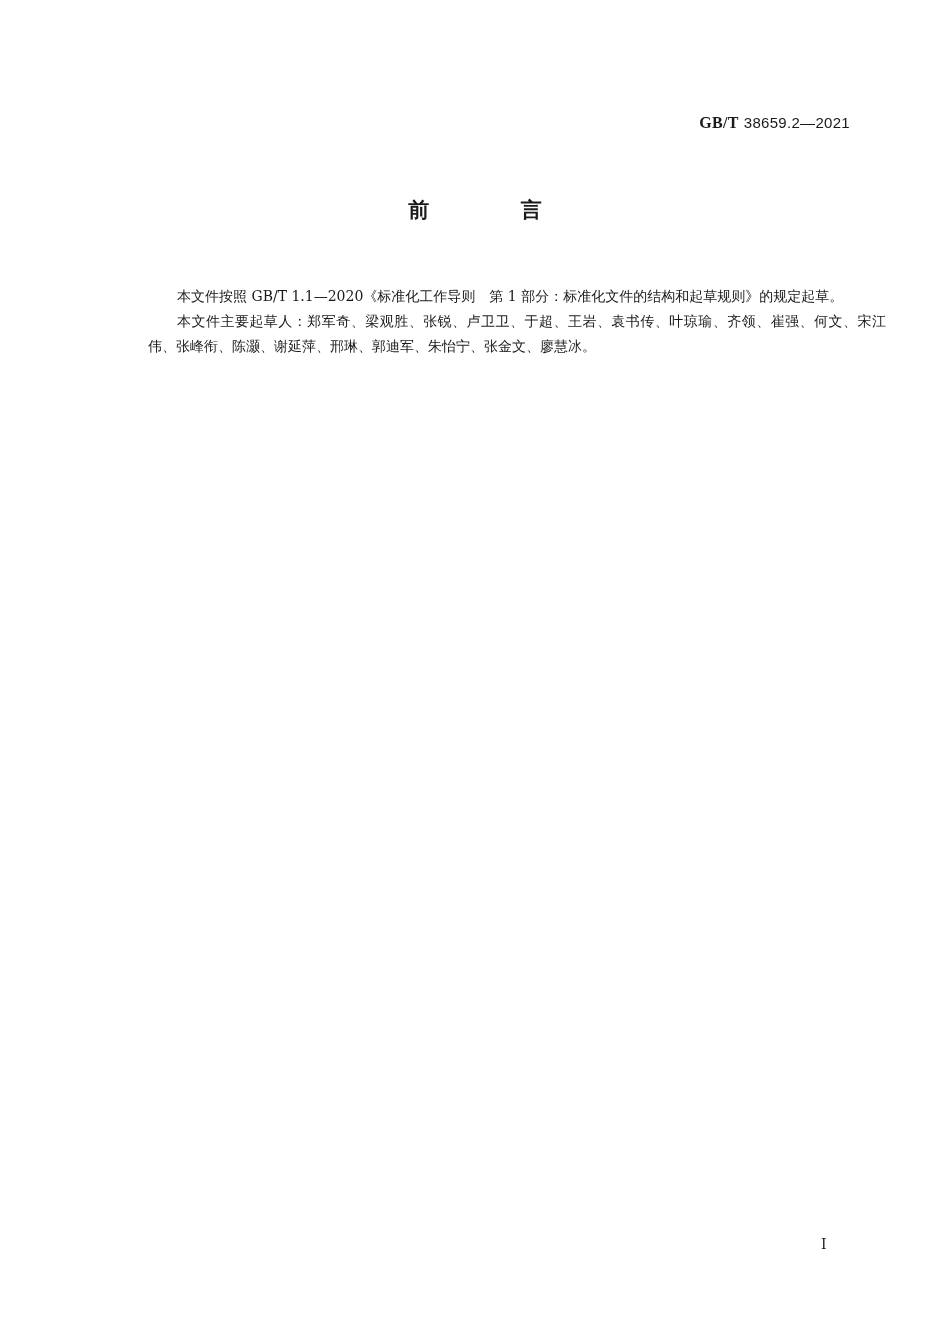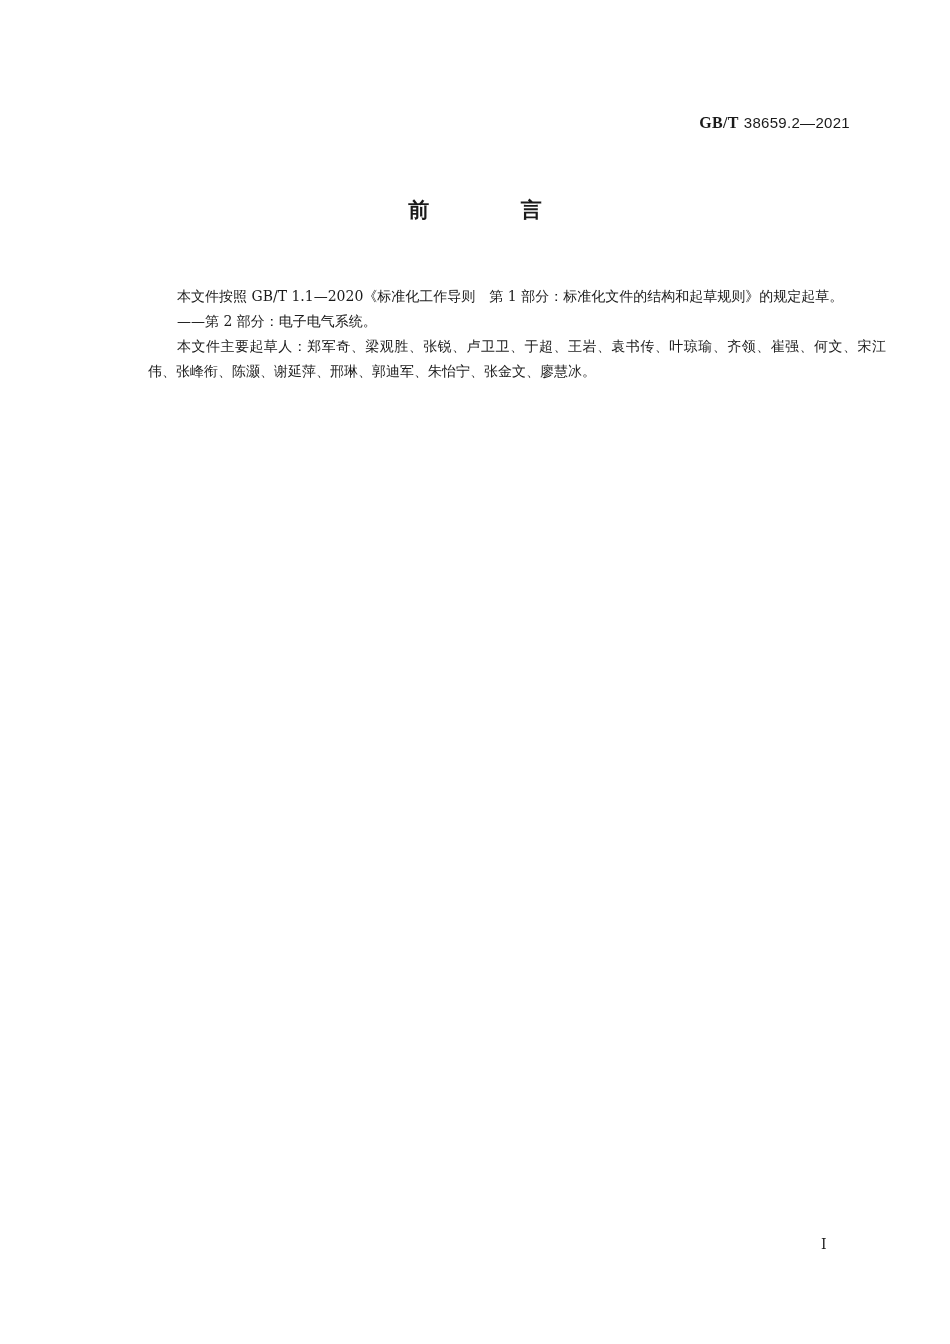--- a/index.html
+++ b/index.html
@@ -21,17 +21,16 @@
 
 <div class="std-number">
   <span class="code">GB/T</span>
   <span class="num">38659.2—2021</span>
 </div>
 
 <div class="title"><span>前 言</span></div>
 
 <div class="body">
   <p class="para">本文件按照 GB/T 1.1—2020《标准化工作导则　第 1 部分：标准化文件的结构和起草规则》的规定起草。</p>
-  <p class="dash">——第 2 部分：电子电气系统。</p>
   <p class="para">本文件主要起草人：郑军奇、梁观胜、张锐、卢卫卫、于超、王岩、袁书传、叶琼瑜、齐领、崔强、何文、宋江伟、张峰衔、陈灏、谢延萍、邢琳、郭迪军、朱怡宁、张金文、廖慧冰。</p>
 </div>
 
 <div class="page-num">I</div>
 
 </body></html>

